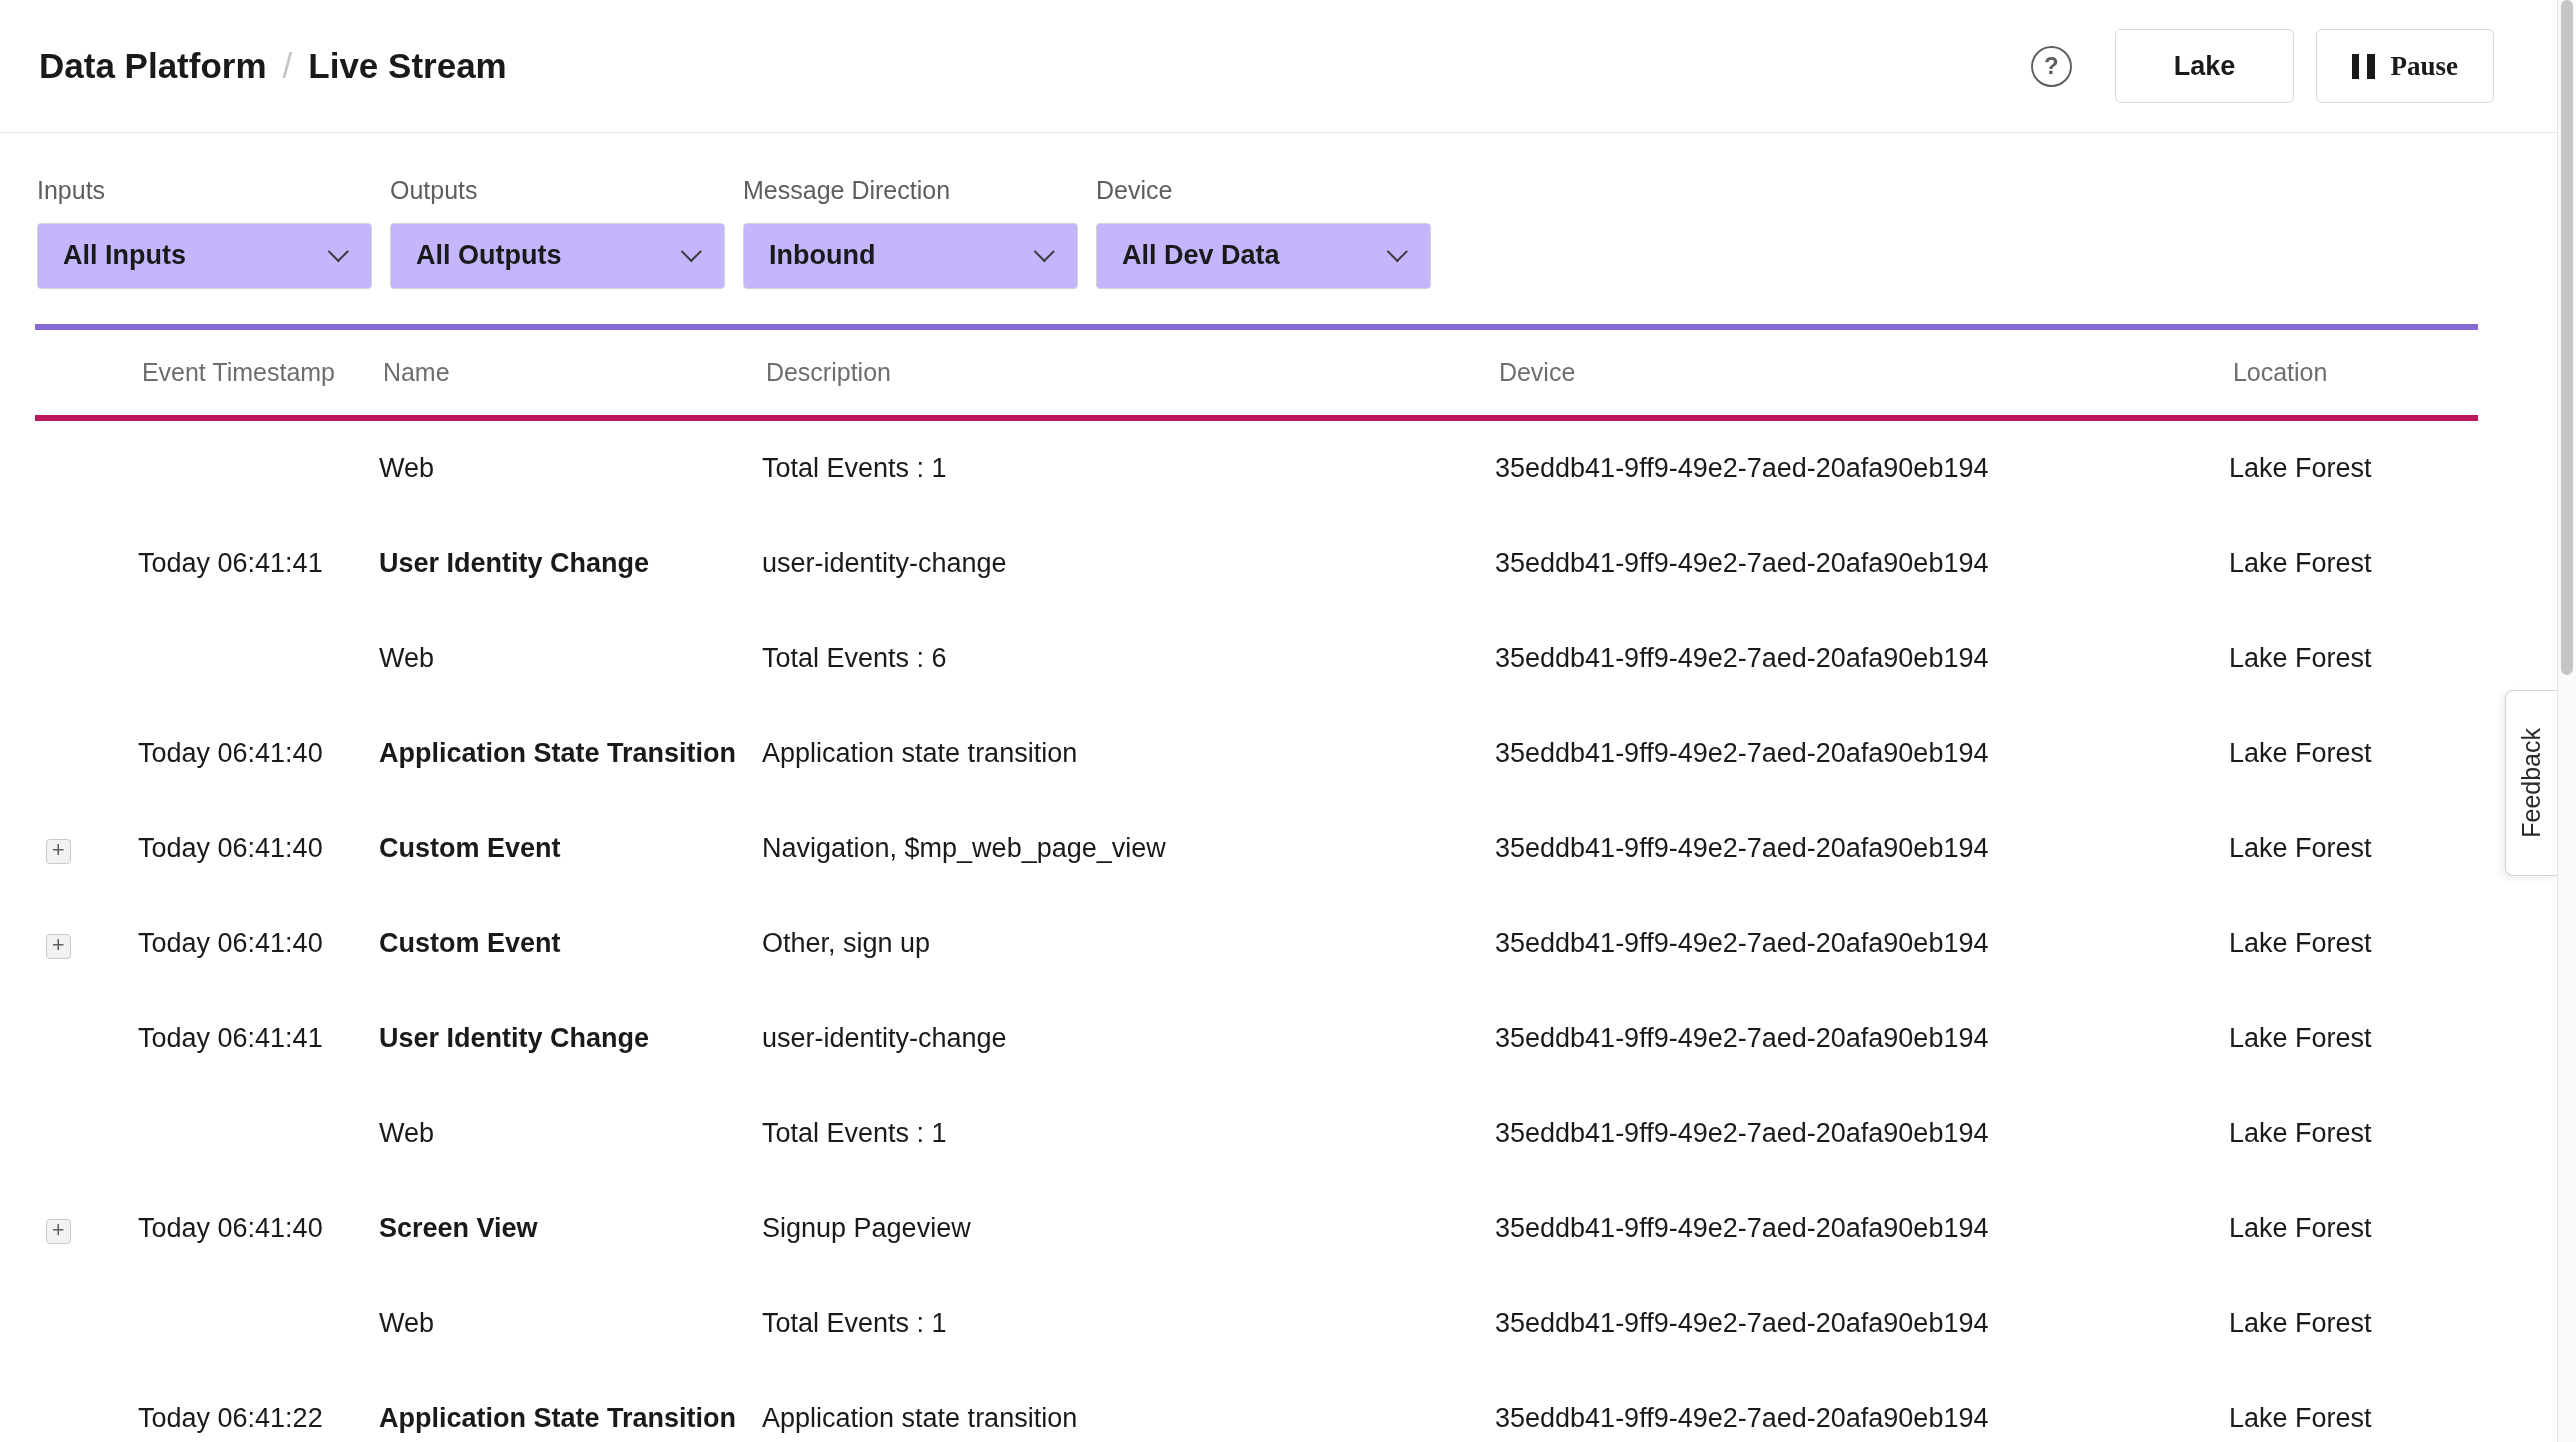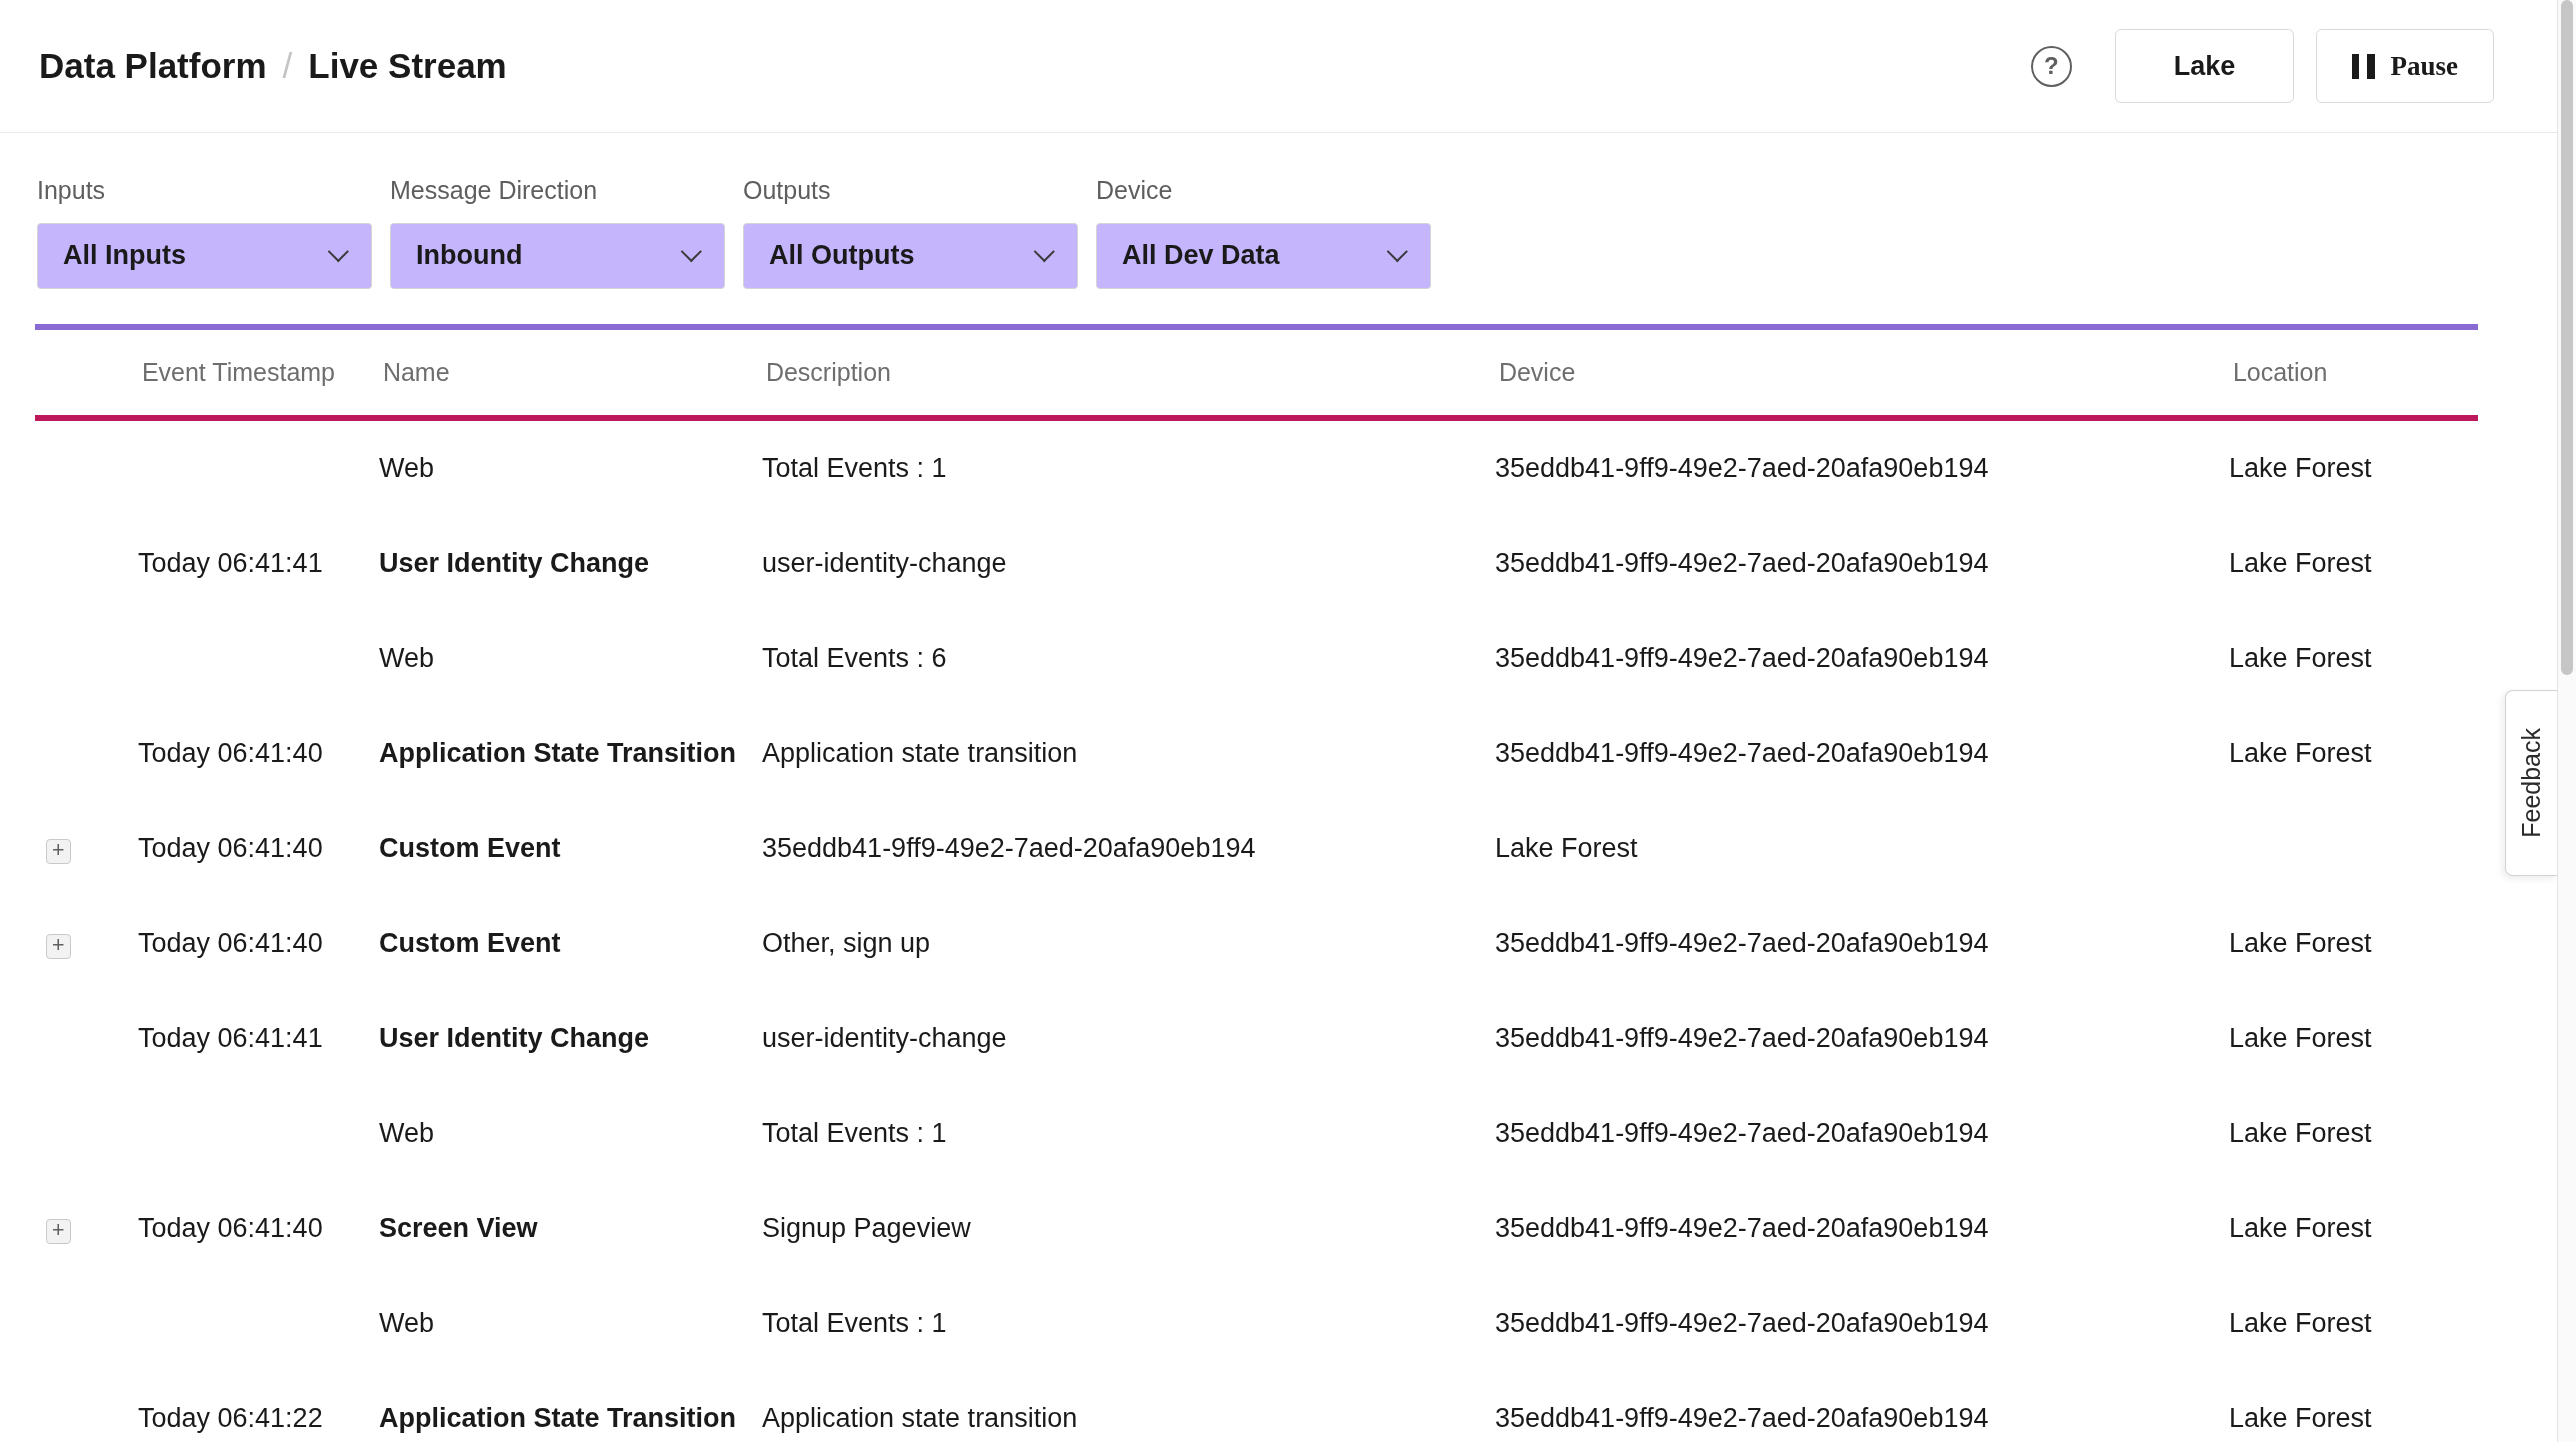--- a/index.html
+++ b/index.html
@@ -124,30 +124,30 @@
 
   <section class="filters">
     <div class="filter">
       <div class="filter-label">Inputs</div>
       <div class="dropdown">
         <span class="dropdown-value">All Inputs</span>
         <span class="chevron"></span>
       </div>
     </div>
     <div class="filter">
+      <div class="filter-label">Outputs</div>
+      <div class="dropdown">
+        <span class="dropdown-value">All Outputs</span>
+        <span class="chevron"></span>
+      </div>
+    </div>
+    <div class="filter">
       <div class="filter-label">Message Direction</div>
       <div class="dropdown">
         <span class="dropdown-value">Inbound</span>
-        <span class="chevron"></span>
-      </div>
-    </div>
-    <div class="filter">
-      <div class="filter-label">Outputs</div>
-      <div class="dropdown">
-        <span class="dropdown-value">All Outputs</span>
         <span class="chevron"></span>
       </div>
     </div>
     <div class="filter">
       <div class="filter-label">Device</div>
       <div class="dropdown">
         <span class="dropdown-value">All Dev Data</span>
         <span class="chevron"></span>
       </div>
     </div>
@@ -208,20 +208,21 @@
       <div class="cell device">35eddb41-9ff9-49e2-7aed-20afa90eb194</div>
       <div class="cell loc">Lake Forest</div>
     </div>
 
     <div class="row grid-cols">
       <div class="cell expand-cell">
         <span class="expand-box">+</span>
       </div>
       <div class="cell ts">Today 06:41:40</div>
       <div class="cell name bold">Custom Event</div>
+      <div class="cell desc">Navigation, $mp_web_page_view</div>
       <div class="cell device">35eddb41-9ff9-49e2-7aed-20afa90eb194</div>
       <div class="cell loc">Lake Forest</div>
     </div>
 
     <div class="row grid-cols">
       <div class="cell expand-cell">
         <span class="expand-box">+</span>
       </div>
       <div class="cell ts">Today 06:41:40</div>
       <div class="cell name bold">Custom Event</div>

